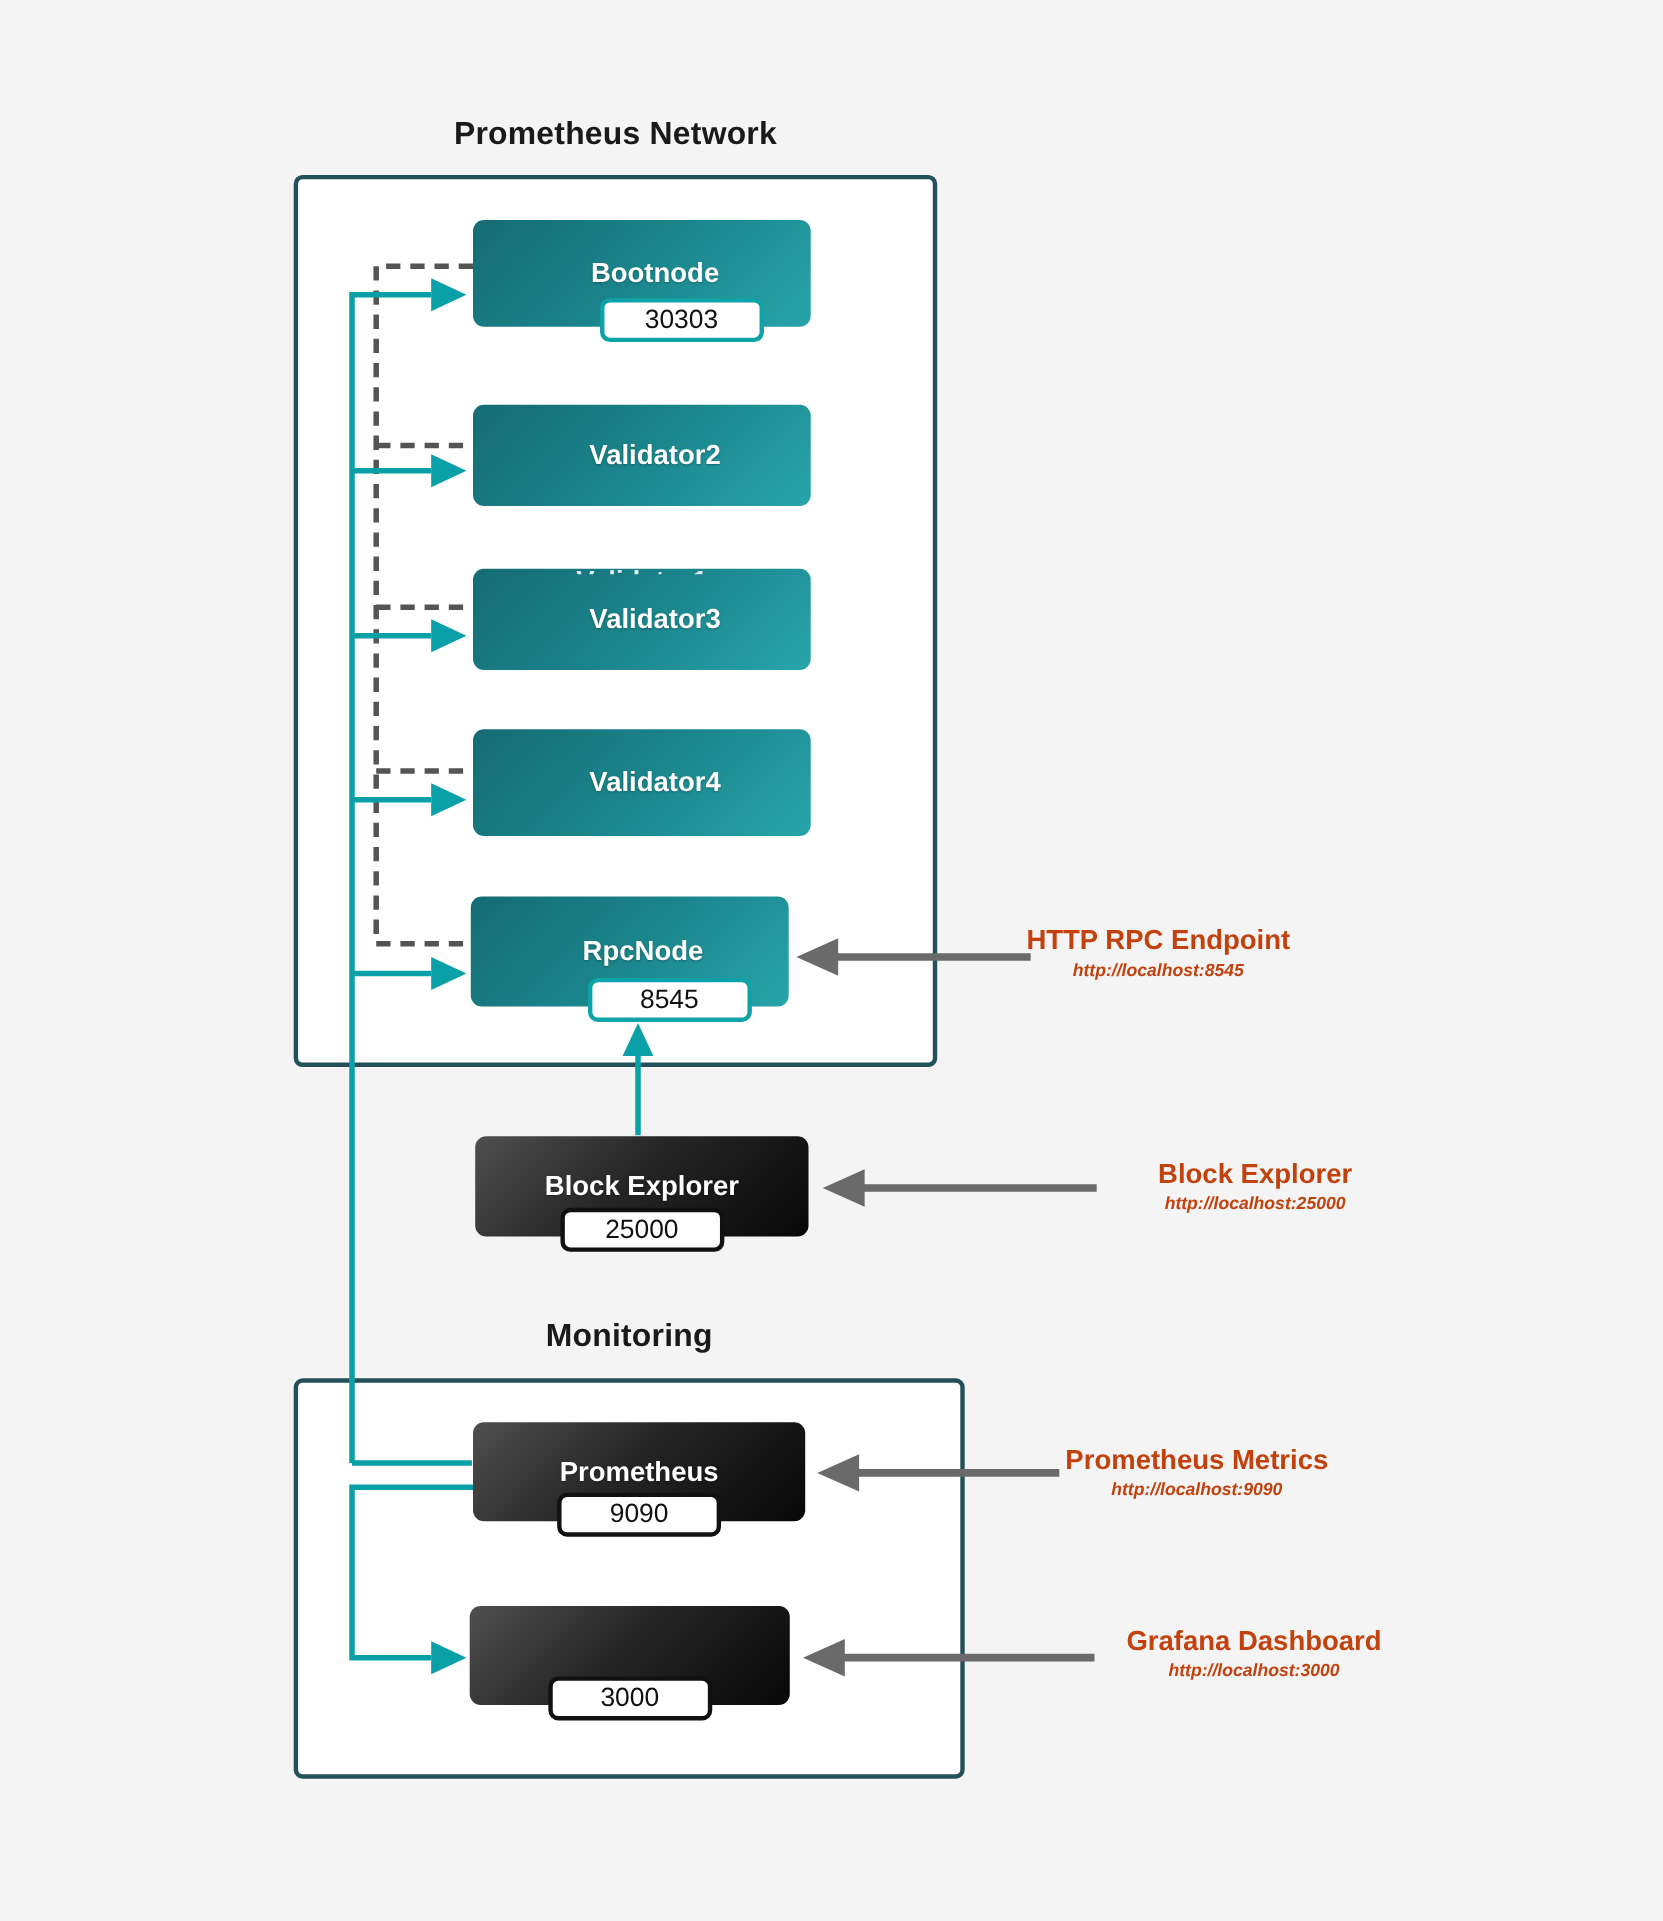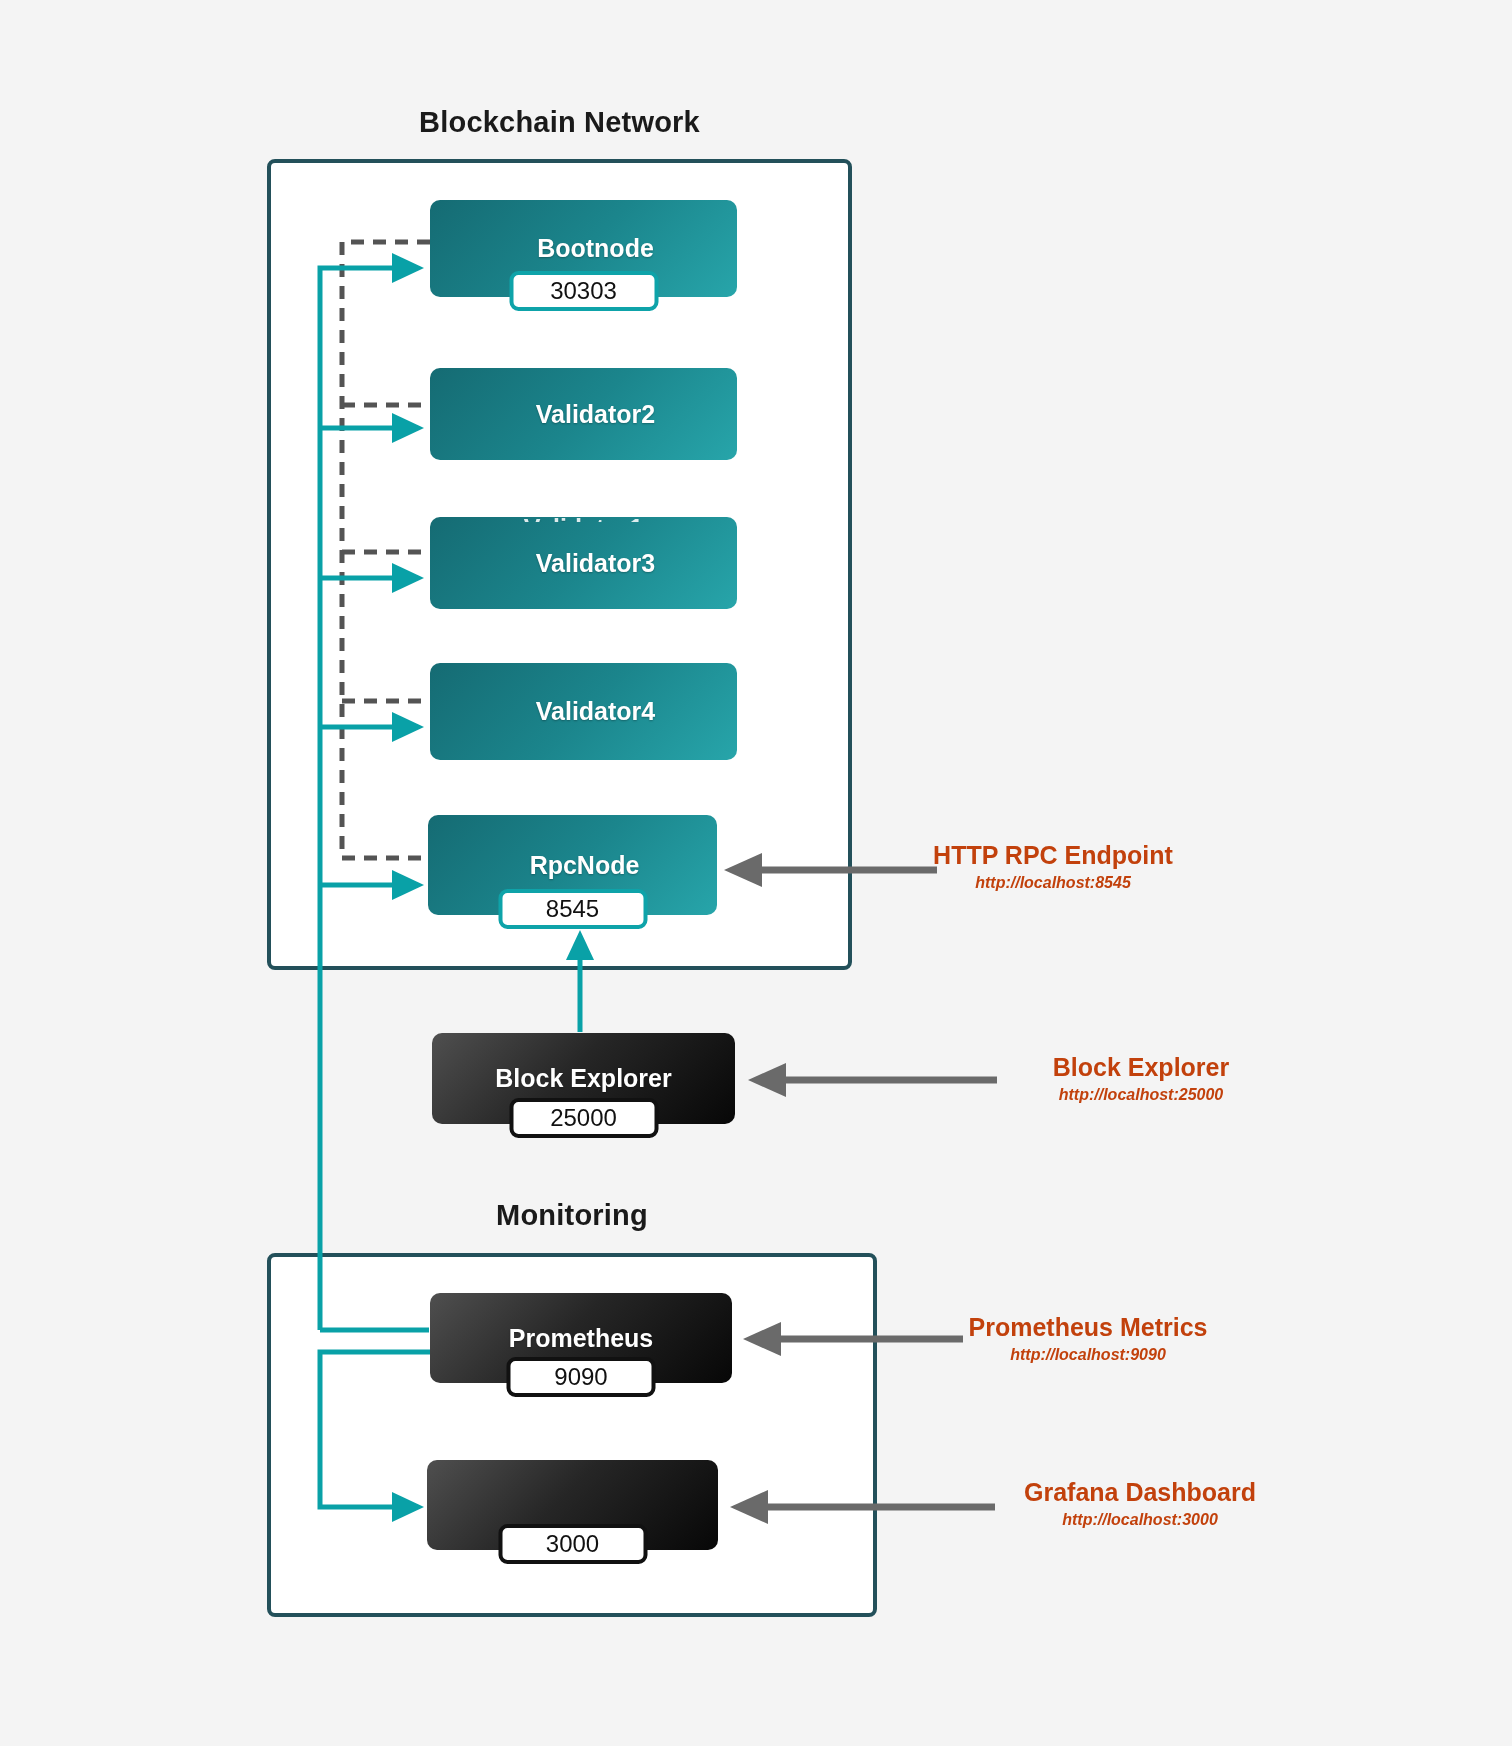--- a/index.html
+++ b/index.html
@@ -20,41 +20,41 @@
     text-shadow:0 1px 2px rgba(0,0,0,.28);
   }
   .node-teal { background:linear-gradient(135deg,#156b73 0%,#1b858c 50%,#27a5aa 100%);padding-left:24px; }
   .node-dark { background:linear-gradient(135deg,#4f4f4f 0%,#262626 45%,#070707 100%); }
   .port-badge {
     position:absolute; left:50%; transform:translateX(-50%); bottom:-14px;
     width:141px; height:32px; background:#ffffff; border-radius:9px;
     color:#111111; font-size:24px; font-weight:400; text-shadow:none;
     display:flex; align-items:center; justify-content:center;
   }
-  .badge-teal { border:4px solid #0ea3a9; }
+  .badge-teal { border:4px solid #0ea3a9;margin-left:36px; }
   .badge-dark { border:4px solid #111111; }
   .peek-strip {
     position:absolute; top:-1px; left:0; right:0; height:6px; overflow:hidden;
     text-align:center; pointer-events:none;
   }
   .peek-strip span {
     display:block; line-height:24px; font-size:25px; font-weight:700; color:#ffffff;
     opacity:.85;
   }
   .annotation { position:absolute; width:380px; text-align:center; color:#c2410c; }
   .a-title { font-size:25px; font-weight:700; line-height:28px; }
   .a-url   { font-size:16px; font-weight:700; font-style:italic; line-height:28px; }
   svg.connectors { position:absolute; left:0; top:0; pointer-events:none; }
 </style>
 </head>
 <body>
 
 <div id="canvas">
 
-  <div class="section-title" style="left:267px; top:106px; width:585px;">Blockchain Network</div>
+  <div class="section-title" style="left:267px; top:106px; width:585px;">Prometheus Network</div>
 
   <div class="container-box" style="left:267px; top:159px; width:585px; height:811px;"></div>
 
   <div class="section-title" style="left:267px; top:1199px; width:610px;">Monitoring</div>
 
   <div class="container-box" style="left:267px; top:1253px; width:610px; height:364px;"></div>
 
   <svg class="connectors" width="1512" height="1746" viewBox="0 0 1512 1746">
 
     <g stroke="#545454" stroke-width="5" fill="none" stroke-dasharray="13 9">

